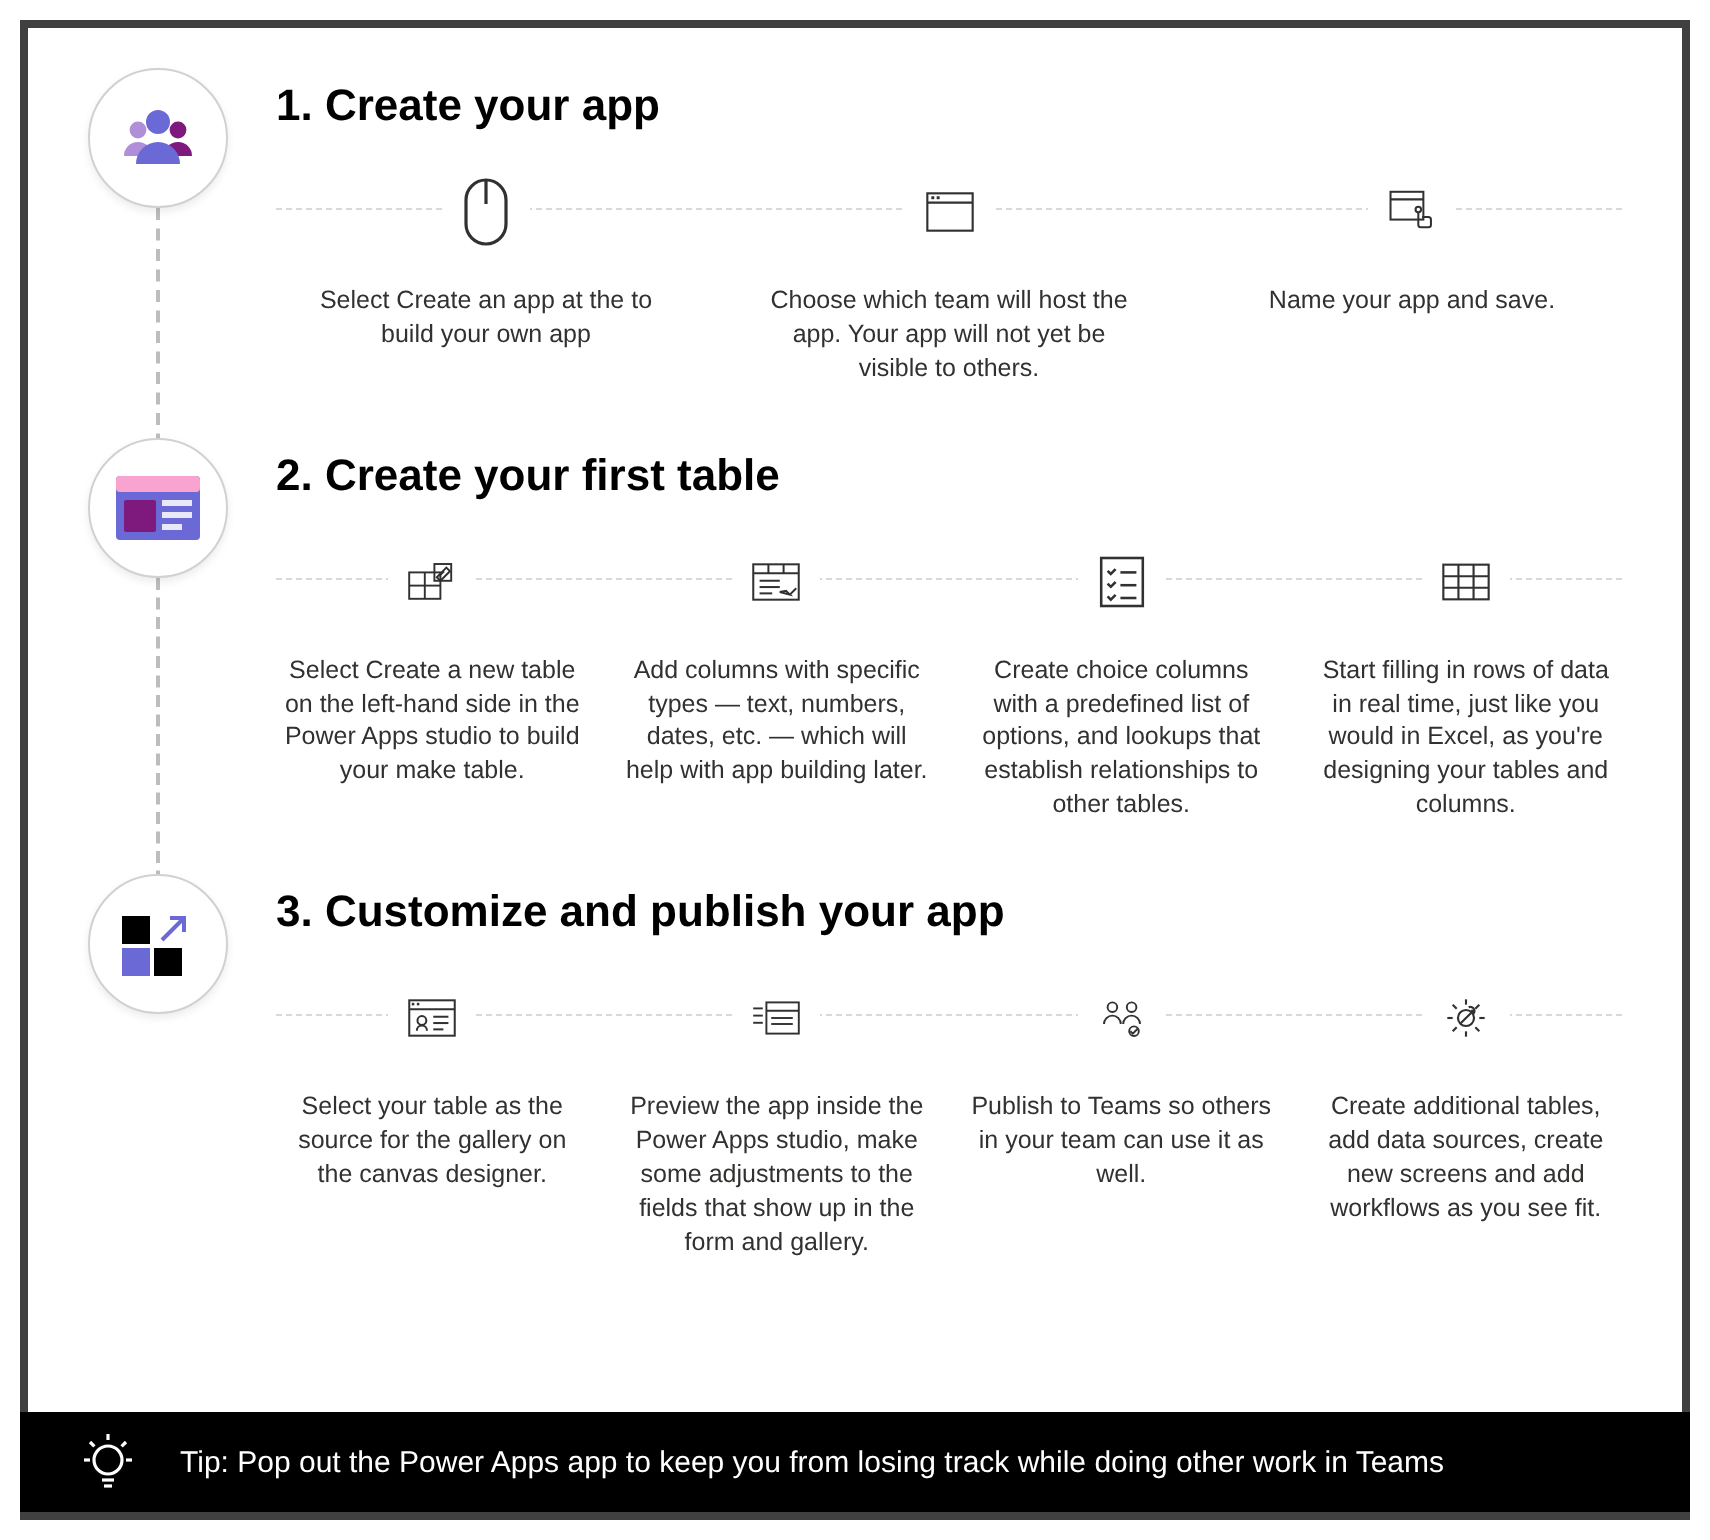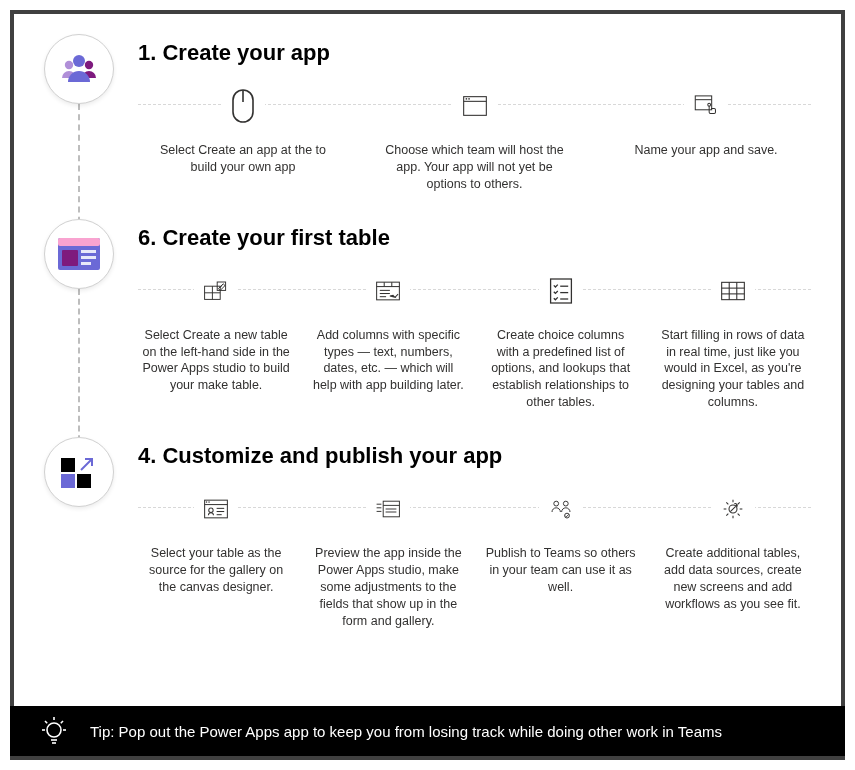--- a/index.html
+++ b/index.html
@@ -153,21 +153,21 @@
         </div>
         <div class="step">
           <div class="step-icon">
             <svg width="36" height="30" viewBox="0 0 36 30" fill="none" stroke="#323130" stroke-width="1.6">
               <rect x="1" y="1" width="34" height="28"></rect>
               <line x1="1" y1="8" x2="35" y2="8"></line>
               <rect x="4" y="3.2" width="2.2" height="2.2" fill="#323130" stroke="none"></rect>
               <rect x="8" y="3.2" width="2.2" height="2.2" fill="#323130" stroke="none"></rect>
             </svg>
           </div>
-          <div class="step-text">Choose which team will host the app. Your app will not yet be options to others.</div>
+          <div class="step-text">Choose which team will host the app. Your app will not yet be visible to others.</div>
         </div>
         <div class="step">
           <div class="step-icon">
             <svg width="38" height="36" viewBox="0 0 38 36" fill="none" stroke="#323130" stroke-width="1.6">
               <rect x="2" y="2" width="26" height="22"></rect>
               <line x1="2" y1="8" x2="28" y2="8"></line>
               <path d="M24 18 v10 a2 2 0 0 0 2 2 h6 a2 2 0 0 0 2 -2 v-4 a2 2 0 0 0 -2 -2 h-5"></path>
               <circle cx="24" cy="16" r="2.2" fill="#fff"></circle>
             </svg>
           </div>
@@ -183,21 +183,21 @@
       <svg width="42" height="32" viewBox="0 0 42 32">
         <rect x="0" y="0" width="42" height="32" rx="2" fill="#6b69d6"></rect>
         <rect x="0" y="0" width="42" height="8" rx="2" fill="#f9a3d0"></rect>
         <rect x="4" y="12" width="16" height="16" rx="1" fill="#7e1a7e"></rect>
         <rect x="23" y="12" width="15" height="3" fill="#fff" opacity="0.85"></rect>
         <rect x="23" y="18" width="15" height="3" fill="#fff" opacity="0.85"></rect>
         <rect x="23" y="24" width="10" height="3" fill="#fff" opacity="0.85"></rect>
       </svg>
     </div>
     <div class="section-body">
-      <div class="section-title">6. Create your first table</div>
+      <div class="section-title">2. Create your first table</div>
       <div class="steps steps-4">
         <div class="step">
           <div class="step-icon">
             <svg width="40" height="32" viewBox="0 0 40 32" fill="none" stroke="#323130" stroke-width="1.6">
               <rect x="1" y="8" width="26" height="22"></rect>
               <line x1="14" y1="8" x2="14" y2="30"></line>
               <line x1="1" y1="19" x2="27" y2="19"></line>
               <rect x="22" y="1" width="14" height="14"></rect>
               <path d="M26 11 l4 -4 M32 4 l3 3 l-8 8 l-3 -3 z"></path>
             </svg>
@@ -253,21 +253,21 @@
         <rect x="2" y="4" width="14" height="14" fill="#000"></rect>
         <rect x="2" y="20" width="14" height="14" fill="#6b69d6"></rect>
         <rect x="18" y="20" width="14" height="14" fill="#000"></rect>
         <g stroke="#6b69d6" stroke-width="2" fill="none">
           <path d="M22 16 L32 6"></path>
           <path d="M26 5 h7 v7"></path>
         </g>
       </svg>
     </div>
     <div class="section-body">
-      <div class="section-title">4. Customize and publish your app</div>
+      <div class="section-title">3. Customize and publish your app</div>
       <div class="steps steps-4">
         <div class="step">
           <div class="step-icon">
             <svg width="38" height="30" viewBox="0 0 38 30" fill="none" stroke="#323130" stroke-width="1.6">
               <rect x="1" y="1" width="36" height="28"></rect>
               <line x1="1" y1="8" x2="37" y2="8"></line>
               <rect x="3" y="3" width="2" height="2" fill="#323130" stroke="none"></rect>
               <rect x="7" y="3" width="2" height="2" fill="#323130" stroke="none"></rect>
               <circle cx="11" cy="17" r="3.5"></circle>
               <path d="M7 25 a4 4 0 0 1 8 0"></path>

